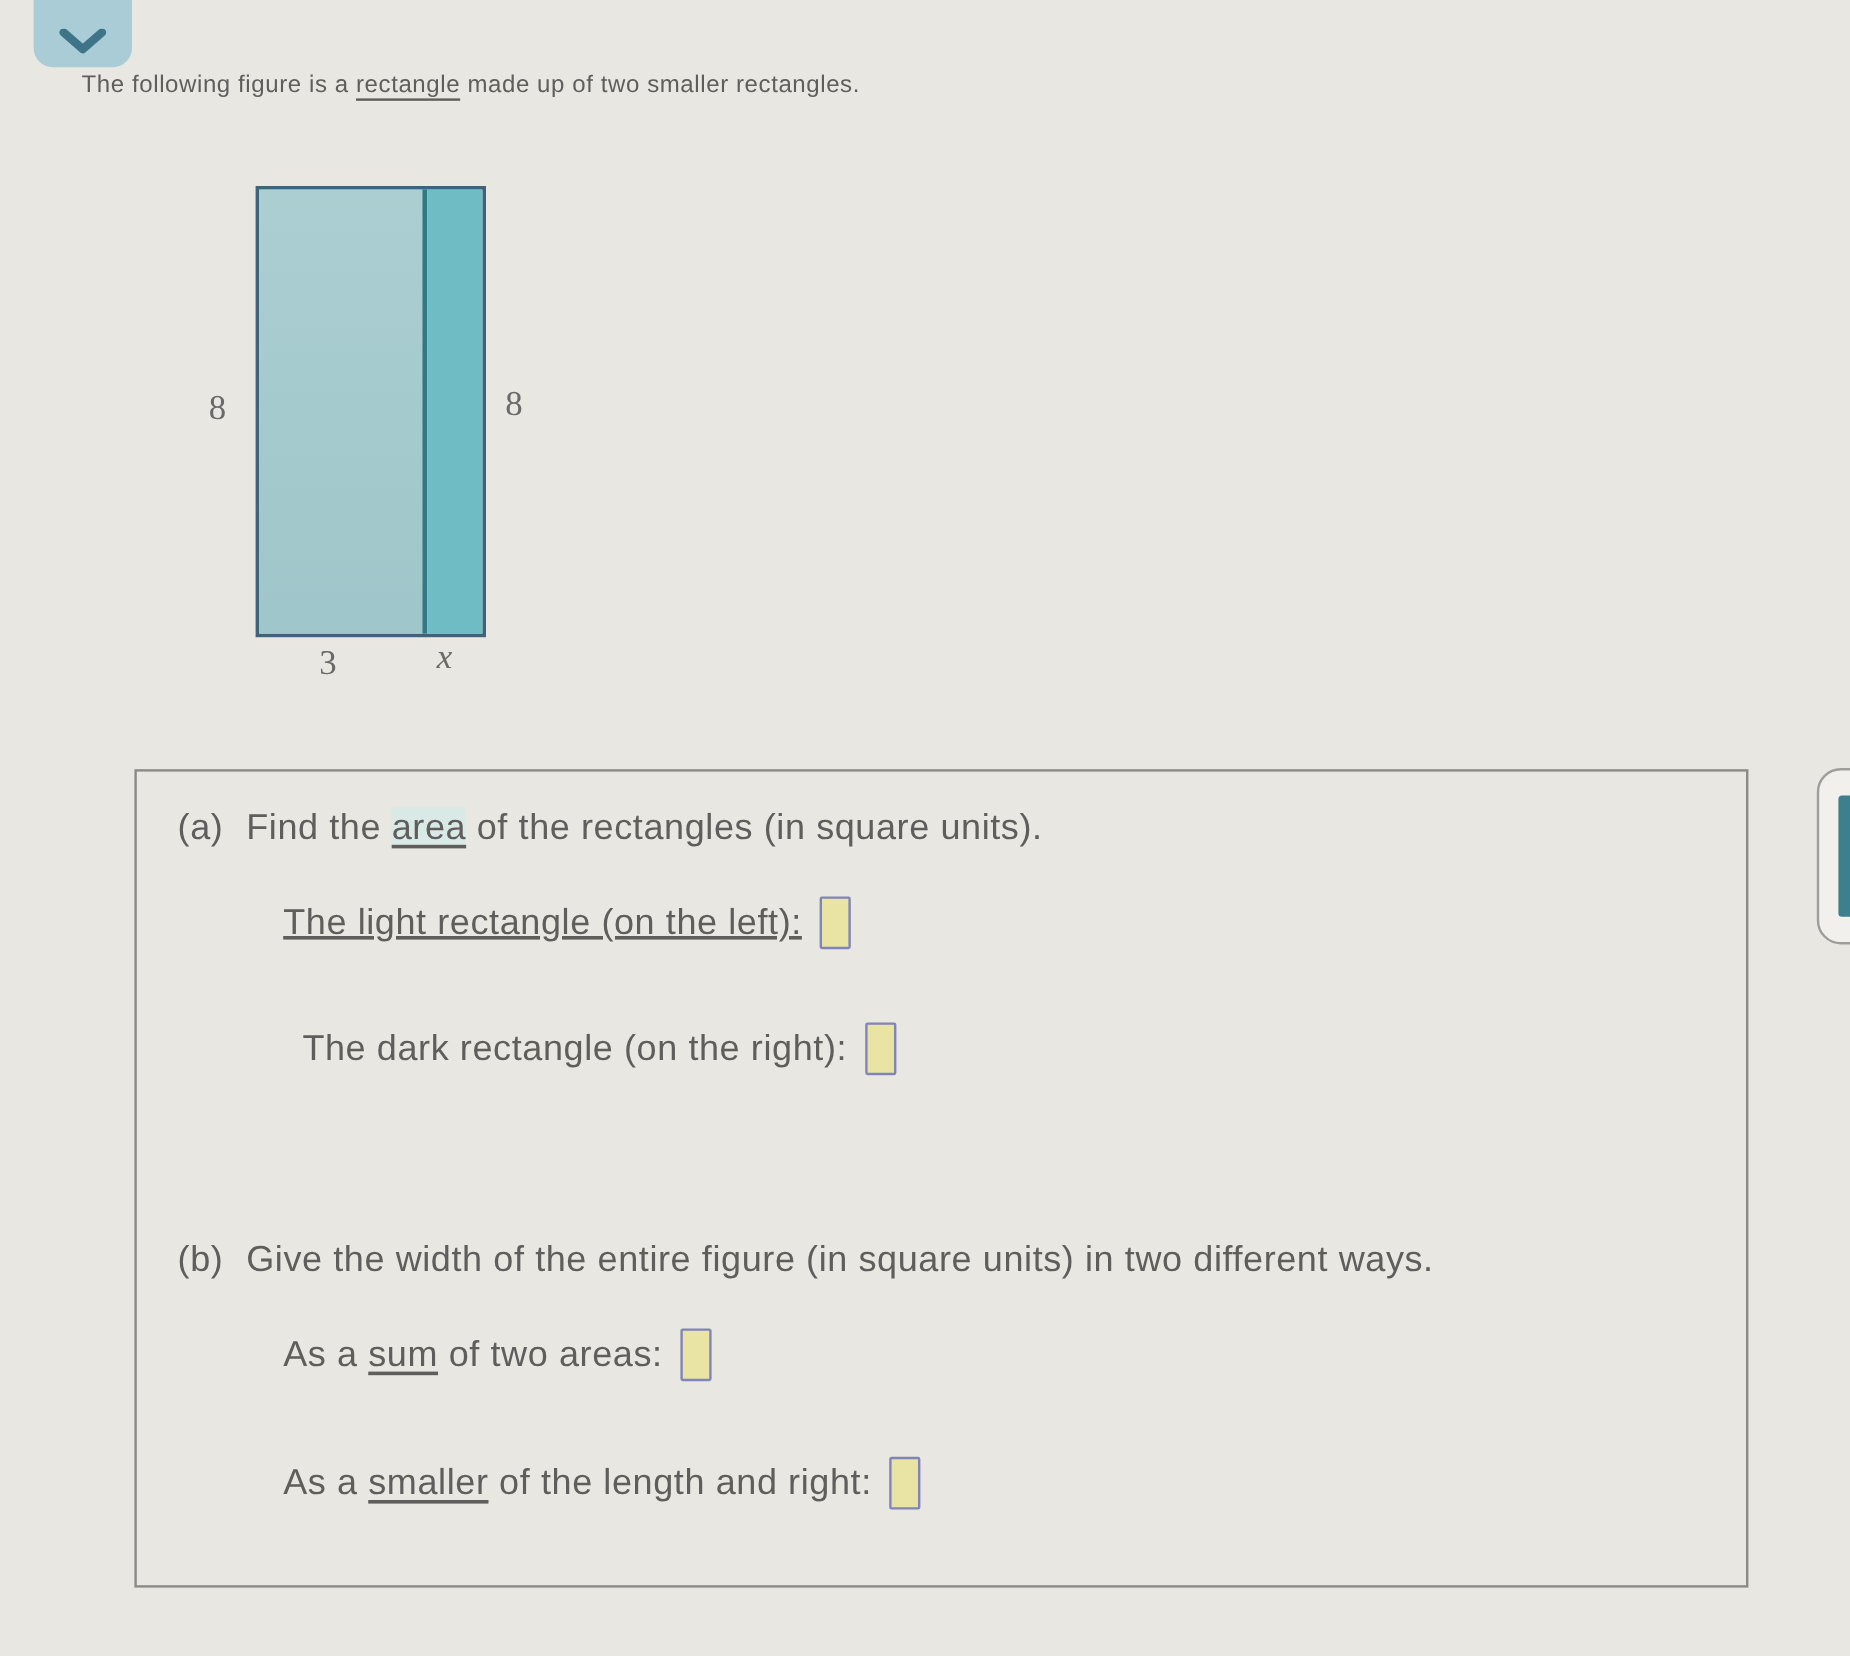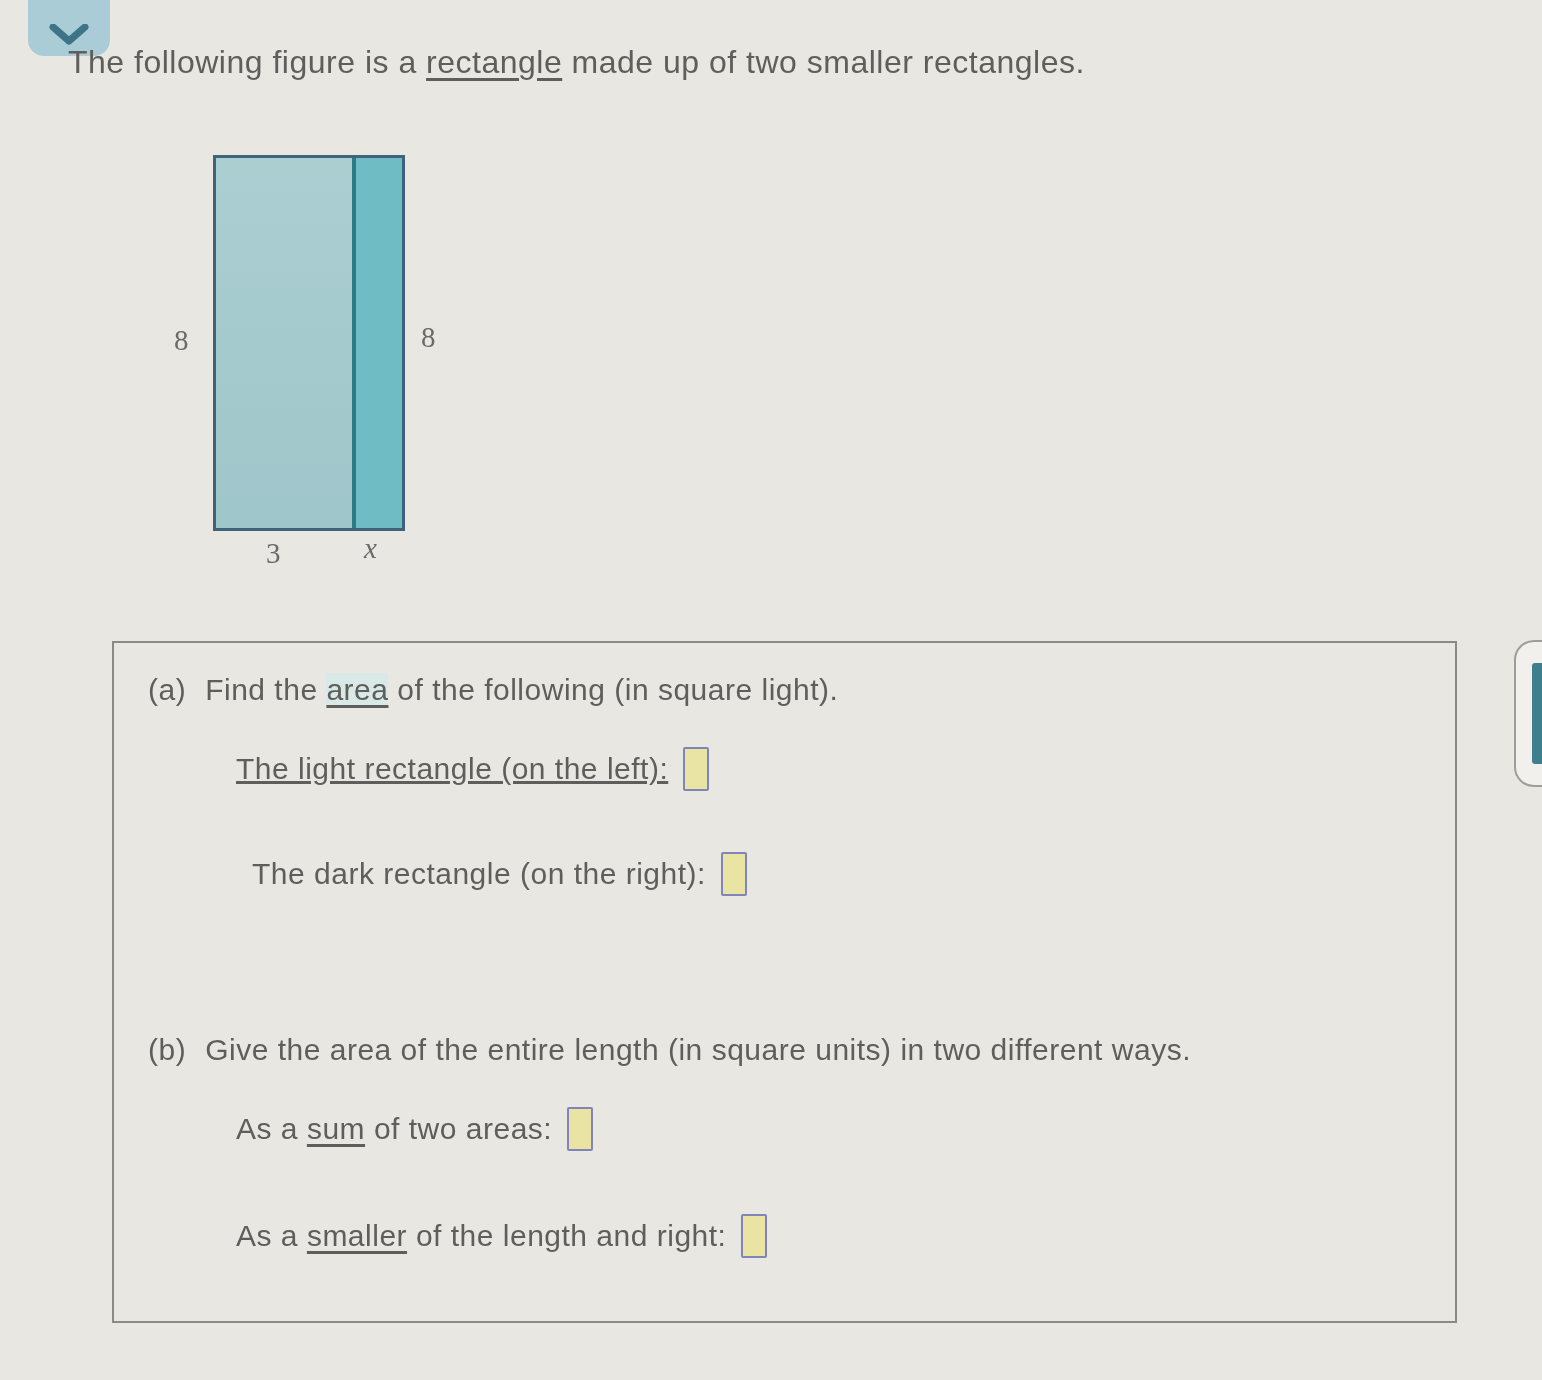--- a/index.html
+++ b/index.html
@@ -16,22 +16,22 @@
   .collapse-btn {
     position: absolute; left: 28px; top: -16px;
     width: 82px; height: 72px;
     background: #a9ccd6; border: none; border-radius: 16px;
     display: flex; align-items: flex-end; justify-content: center;
     padding-bottom: 10px; cursor: pointer;
   }
 
   
   .title {
-    position: absolute; left: 68px; top: 44px;
-    font-size: 32px; letter-spacing: 0.5px; color: #5f5e5c;
+    position: absolute; left: 68px; top: 60px;
+    font-size: 20px; letter-spacing: 0.5px; color: #5f5e5c;
     white-space: nowrap;
   }
   .def-link {
     color: #5f5e5c; text-decoration: underline; text-underline-offset: 5px;
     cursor: pointer;
   }
   .def-link.highlight { background: #d9e9e6; }
 
   
   .fig-rects {
@@ -114,36 +114,36 @@
 </div>
 <div class="fig-label lbl-h-left">8</div>
 <div class="fig-label lbl-h-right">8</div>
 <div class="fig-label lbl-w-left">3</div>
 <div class="fig-label lbl-w-right">x</div>
 
 <div class="panel">
 
   <div class="q-heading heading-a">
     <span class="q-label">(a)</span>
-    <span><span>Find the </span><span class="def-link highlight">area</span><span> of the following (in square light).</span></span>
+    <span><span>Find the </span><span class="def-link highlight">area</span><span> of the rectangles (in square units).</span></span>
   </div>
 
   <div class="q-row row-a1">
     <span>The light rectangle (on the left):</span>
     <input class="answer-box" type="text" value="" style="">
   </div>
 
   <div class="q-row row-a2">
     <span>The dark rectangle (on the right):</span>
     <input class="answer-box" type="text" value="" style="">
   </div>
 
   <div class="q-heading heading-b">
     <span class="q-label">(b)</span>
-    <span>Give the area of the entire length (in square units) in two different ways.</span>
+    <span>Give the width of the entire figure (in square units) in two different ways.</span>
   </div>
 
   <div class="q-row row-b1">
     <span><span>As a </span><span class="def-link">sum</span><span> of two areas:</span></span>
     <input class="answer-box" type="text" value="" style="">
   </div>
 
   <div class="q-row row-b2">
     <span><span>As a </span><span class="def-link">smaller</span><span> of the length and right:</span></span>
     <input class="answer-box" type="text" value="" style="">

